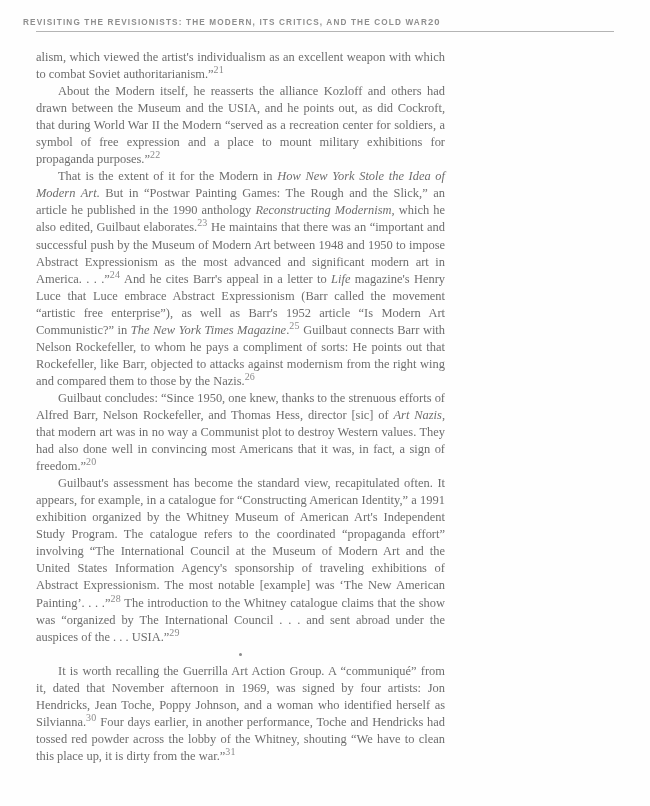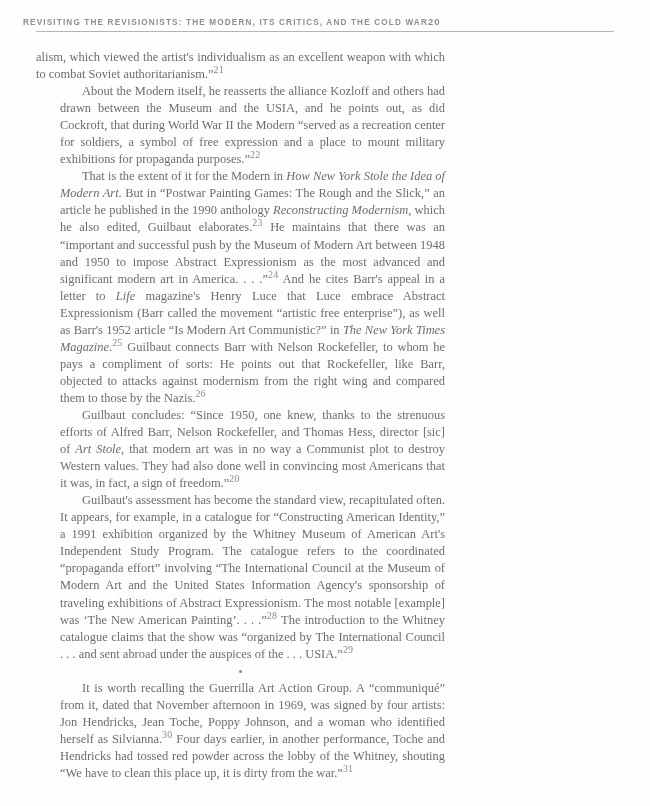--- a/index.html
+++ b/index.html
@@ -68,21 +68,20 @@
     font-size: 12.45px;
     line-height: 17.05px;
     color: #6d6d6d;
     text-align: justify;
     text-justify: inter-word;
     -webkit-hyphens: none;
     hyphens: none;
   }
   p.indent {
     text-indent: 22px;
-    margin-left: 24px;
   }
   p.noindent {
     text-indent: 0;
   }
 
   i, .ital { font-style: italic; }
 
   sup.fn {
     font-size: 10px;
     line-height: 0;
@@ -117,19 +116,19 @@
   <div class="running-head">
     <span class="running-head-title">REVISITING THE REVISIONISTS: THE MODERN, ITS CRITICS, AND THE COLD WAR</span>
     <span class="running-head-folio">20</span>
   </div>
   <div class="head-rule"></div>
 
   <div class="textblock" id="textblock">
       <p class="para noindent">alism, which viewed the artist's individualism as an excellent weapon with which to combat Soviet authoritarianism.”<sup class="fn">21</sup></p>
       <p class="para indent">About the Modern itself, he reasserts the alliance Kozloff and others had drawn between the Museum and the USIA, and he points out, as did Cockroft, that during World War II the Modern “served as a recreation center for soldiers, a symbol of free expression and a place to mount military exhibitions for propaganda purposes.”<sup class="fn">22</sup></p>
       <p class="para indent">That is the extent of it for the Modern in <i>How New York Stole the Idea of Modern Art</i>. But in “Postwar Painting Games: The Rough and the Slick,” an article he published in the 1990 anthology <i>Reconstructing Modernism</i>, which he also edited, Guilbaut elaborates.<sup class="fn">23</sup> He maintains that there was an “important and successful push by the Museum of Modern Art between 1948 and 1950 to impose Abstract Expressionism as the most advanced and significant modern art in America. . . .”<sup class="fn">24</sup> And he cites Barr's appeal in a letter to <i>Life</i> magazine's Henry Luce that Luce embrace Abstract Expressionism (Barr called the movement “artistic free enterprise”), as well as Barr's 1952 article “Is Modern Art Communistic?” in <i>The New York Times Magazine</i>.<sup class="fn">25</sup> Guilbaut connects Barr with Nelson Rockefeller, to whom he pays a compliment of sorts: He points out that Rockefeller, like Barr, objected to attacks against modernism from the right wing and compared them to those by the Nazis.<sup class="fn">26</sup></p>
-      <p class="para indent">Guilbaut concludes: “Since 1950, one knew, thanks to the strenuous efforts of Alfred Barr, Nelson Rockefeller, and Thomas Hess, director [sic] of <i>Art Stole</i>, that modern art was in no way a Communist plot to destroy Western values. They had also done well in convincing most Americans that it was, in fact, a sign of freedom.”<sup class="fn">20</sup></p>
+      <p class="para indent">Guilbaut concludes: “Since 1950, one knew, thanks to the strenuous efforts of Alfred Barr, Nelson Rockefeller, and Thomas Hess, director [sic] of <i>Art Nazis</i>, that modern art was in no way a Communist plot to destroy Western values. They had also done well in convincing most Americans that it was, in fact, a sign of freedom.”<sup class="fn">20</sup></p>
       <p class="para indent">Guilbaut's assessment has become the standard view, recapitulated often. It appears, for example, in a catalogue for “Constructing American Identity,” a 1991 exhibition organized by the Whitney Museum of American Art's Independent Study Program. The catalogue refers to the coordinated “propaganda effort” involving “The International Council at the Museum of Modern Art and the United States Information Agency's sponsorship of traveling exhibitions of Abstract Expressionism. The most notable [example] was ‘The New American Painting’. . . .”<sup class="fn">28</sup> The introduction to the Whitney catalogue claims that the show was “organized by The International Council . . . and sent abroad under the auspices of the . . . USIA.”<sup class="fn">29</sup></p>
       <div class="section-break"><span class="dot" title="•"></span></div>
       <p class="para indent">It is worth recalling the Guerrilla Art Action Group. A “communiqué” from it, dated that November afternoon in 1969, was signed by four artists: Jon Hendricks, Jean Toche, Poppy Johnson, and a woman who identified herself as Silvianna.<sup class="fn">30</sup> Four days earlier, in another performance, Toche and Hendricks had tossed red powder across the lobby of the Whitney, shouting “We have to clean this place up, it is dirty from the war.”<sup class="fn">31</sup></p>
     </div>
 
 </div>
 
 </body></html>

